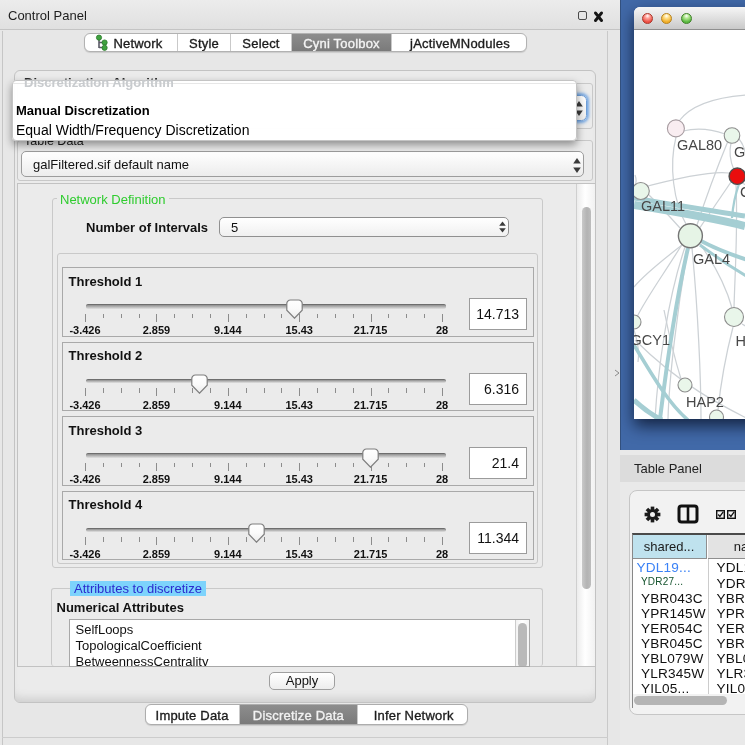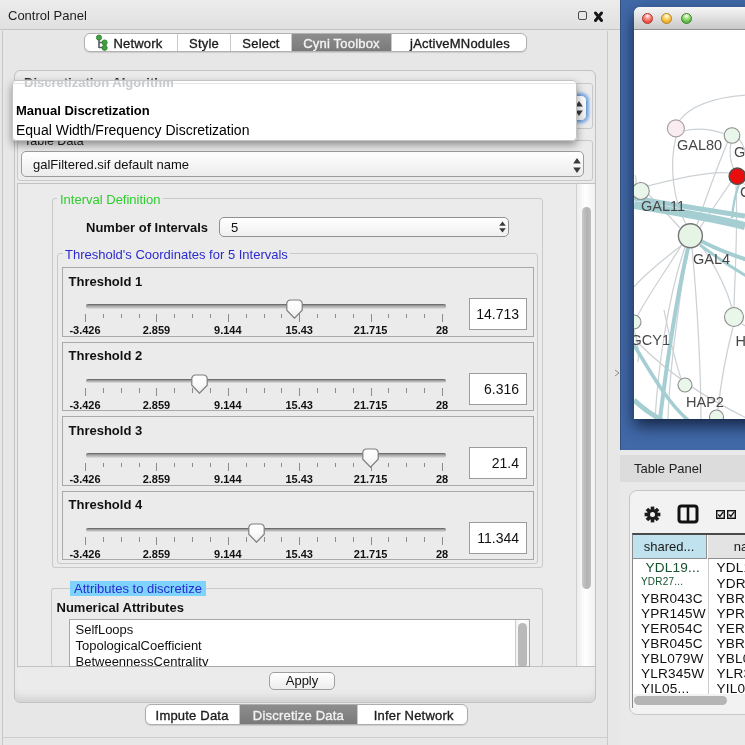--- a/index.html
+++ b/index.html
@@ -46,30 +46,29 @@
 <div class="ab" style="left:21px;top:151px;width:563px;height:25.5px;background:linear-gradient(#fff,#ececec);border:1px solid #9c9c9c;border-radius:5px;"></div>
 <div class="ab" style="left:33px;top:157px;font-size:13px;color:#111;">galFiltered.sif default name</div>
 <svg class="ab" style="left:572px;top:157px;" width="10" height="17" viewBox="0 0 10 17">
       <path d="M5 1 L8.8 6.5 H1.2 Z" fill="#3a3a3a"></path>
       <path d="M5 16 L8.8 10.5 H1.2 Z" fill="#3a3a3a"></path>
     </svg>
 <div class="ab" style="left:16.5px;top:183px;width:579px;height:484px;border:1px solid #c2c2c2;background:#ebebeb;"></div>
 <div class="ab" style="left:576px;top:184px;width:19px;height:482px;background:linear-gradient(90deg,#ececec,#ffffff 45%,#f1f1f1);border-left:1px solid #cfcfcf;"></div>
 <div class="ab" style="left:582px;top:207px;width:9px;height:382px;background:linear-gradient(90deg,#c9c9c9,#b3b3b3 55%,#bdbdbd);border-radius:5px;"></div>
 <div class="ab" style="left:52px;top:198px;width:491px;height:370px;border:1px solid #c9c9c9;border-radius:3px;"></div>
-<div class="ab" style="left:57px;top:192px;background:#ebebeb;padding:0 3px;font-size:13px;color:#2ecc2e;">Interval Definition</div>
+<div class="ab" style="left:57px;top:192px;background:#ebebeb;padding:0 3px;font-size:13px;color:#2ecc2e;">Network Definition</div>
 <div class="ab" style="left:86px;top:220px;font-size:13px;font-weight:bold;color:#111;">Number of Intervals</div>
 <div class="ab" style="left:219px;top:216.5px;width:290px;height:20px;background:linear-gradient(#fff,#f0f0f0);border:1.5px solid #909090;border-radius:5px;"></div>
 <div class="ab" style="left:231px;top:220px;font-size:13px;color:#111;">5</div>
 <svg class="ab" style="left:497.5px;top:220.5px;" width="9" height="12" viewBox="0 0 9 12">
       <path d="M4.5 0.5 L7.8 4.8 H1.2 Z" fill="#3a3a3a"></path>
       <path d="M4.5 11.5 L7.8 7.2 H1.2 Z" fill="#3a3a3a"></path>
     </svg>
 <div class="ab" style="left:57px;top:253px;width:481px;height:311px;border:1px solid #c9c9c9;border-radius:3px;"></div>
-<div class="ab" style="left:63px;top:247px;background:#ebebeb;padding:0 2px;font-size:13px;color:#2b2bcd;">Threshold's Coordinates for 5 Intervals</div>
 <div class="ab" style="left:62px;top:267.0px;width:471.5px;height:69.5px;background:#ebebeb;border:1px solid #a9a9a9;"></div>
     <div class="ab" style="left:68.5px;top:273.5px;font-size:13px;font-weight:bold;color:#111;">Threshold 1</div>
     <div class="ab" style="left:86px;top:304.0px;width:360px;height:4.5px;background:linear-gradient(#8f8f8f,#e2e2e2);border-radius:2px;border-top:1px solid #6e6e6e;"></div>
     <div class="ab" style="left:85.00px;top:313.5px;width:1px;height:8px;background:#8c8c8c;"></div>
     <div class="ab" style="left:102.85px;top:313.5px;width:1px;height:4.5px;background:#8c8c8c;"></div>
     <div class="ab" style="left:120.70px;top:313.5px;width:1px;height:4.5px;background:#8c8c8c;"></div>
     <div class="ab" style="left:138.55px;top:313.5px;width:1px;height:4.5px;background:#8c8c8c;"></div>
     <div class="ab" style="left:156.40px;top:313.5px;width:1px;height:8px;background:#8c8c8c;"></div>
     <div class="ab" style="left:174.25px;top:313.5px;width:1px;height:4.5px;background:#8c8c8c;"></div>
     <div class="ab" style="left:192.10px;top:313.5px;width:1px;height:4.5px;background:#8c8c8c;"></div>
@@ -331,21 +330,21 @@
       <rect x="0.7" y="0.7" width="7.6" height="7.6" fill="none" stroke="#111" stroke-width="1.4"></rect>
       <path d="M2.2 4.5 L3.9 6.4 L7.2 1.8" fill="none" stroke="#111" stroke-width="1.3"></path>
     </svg>
 <svg class="ab" style="left:107px;top:59.5px;" width="9" height="9" viewBox="0 0 9 9">
       <rect x="0.7" y="0.7" width="7.6" height="7.6" fill="none" stroke="#111" stroke-width="1.4"></rect>
       <path d="M2.2 4.5 L3.9 6.4 L7.2 1.8" fill="none" stroke="#111" stroke-width="1.3"></path>
     </svg>
 <div class="ab" style="left:11.5px;top:83px;width:145px;height:175px;background:#fff;border-top:2px solid #4a4a4a;border-left:1.3px solid #888;overflow:hidden;">
 <div class="ab" style="left:0;top:0;width:74px;height:23.6px;background:#bfe2ee;border-right:1px solid #8f8f8f;border-bottom:1px solid #8f8f8f;text-align:center;font-size:13px;color:#1a1a1a;line-height:23.6px;">shared...</div>
 <div class="ab" style="left:75px;top:0;width:85px;height:23.6px;background:#e3e3e3;border-bottom:1px solid #8f8f8f;text-align:center;font-size:13px;color:#1a1a1a;line-height:23.6px;">name</div>
-<div class="ab" style="left:13px;top:25.4px;font-size:13.6px;letter-spacing:0.2px;color:#14532d;">YDL19...</div>
+<div class="ab" style="left:4px;top:25.4px;font-size:13.6px;letter-spacing:0.2px;color:#3b82f6;">YDL19...</div>
 <div class="ab" style="left:83.9px;top:25.4px;font-size:13.6px;letter-spacing:0.2px;color:#111;">YDL194W</div>
 <div class="ab" style="left:8.5px;top:40.5px;font-size:10px;letter-spacing:0.2px;color:#14532d;">YDR27...</div>
 <div class="ab" style="left:83.9px;top:40.5px;font-size:13.6px;letter-spacing:0.2px;color:#111;">YDR277C</div>
 <div class="ab" style="left:8.5px;top:55.599999999999994px;font-size:13.6px;letter-spacing:0.2px;color:#111;">YBR043C</div>
 <div class="ab" style="left:83.9px;top:55.599999999999994px;font-size:13.6px;letter-spacing:0.2px;color:#111;">YBR043C</div>
 <div class="ab" style="left:8.5px;top:70.69999999999999px;font-size:13.6px;letter-spacing:0.2px;color:#111;">YPR145W</div>
 <div class="ab" style="left:83.9px;top:70.69999999999999px;font-size:13.6px;letter-spacing:0.2px;color:#111;">YPR145W</div>
 <div class="ab" style="left:8.5px;top:85.8px;font-size:13.6px;letter-spacing:0.2px;color:#111;">YER054C</div>
 <div class="ab" style="left:83.9px;top:85.8px;font-size:13.6px;letter-spacing:0.2px;color:#111;">YER054C</div>
 <div class="ab" style="left:8.5px;top:100.9px;font-size:13.6px;letter-spacing:0.2px;color:#111;">YBR045C</div>

